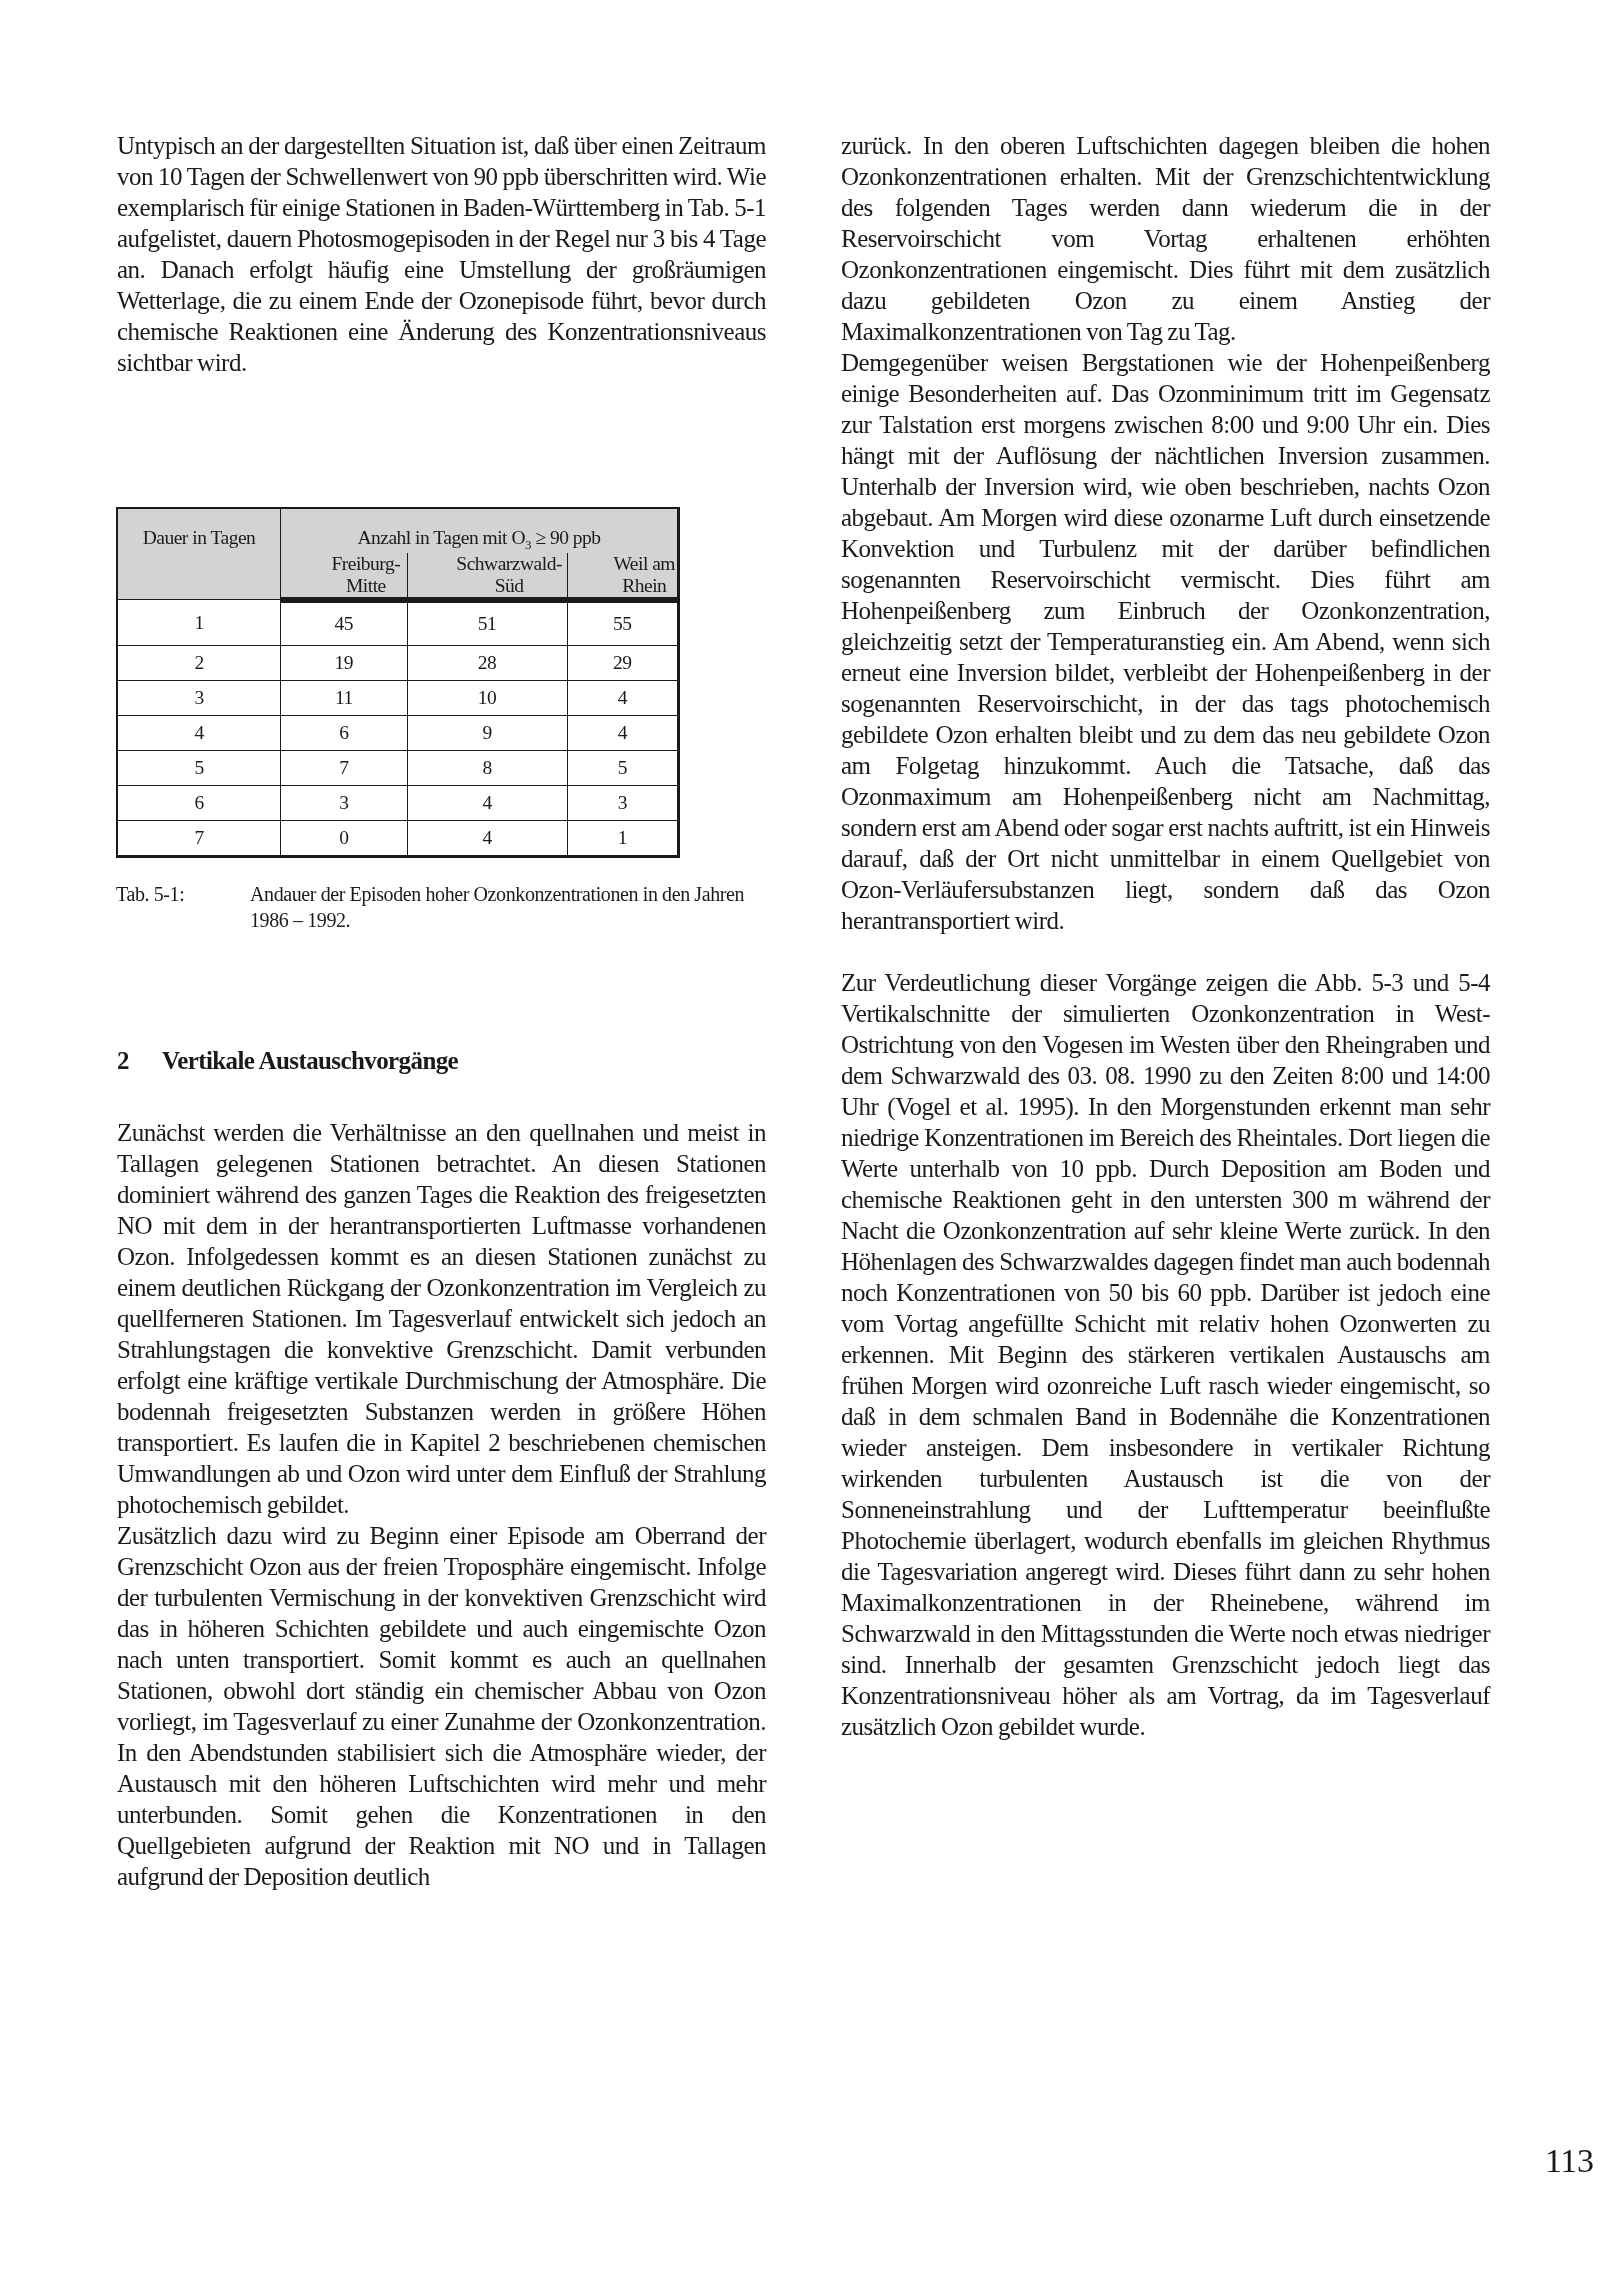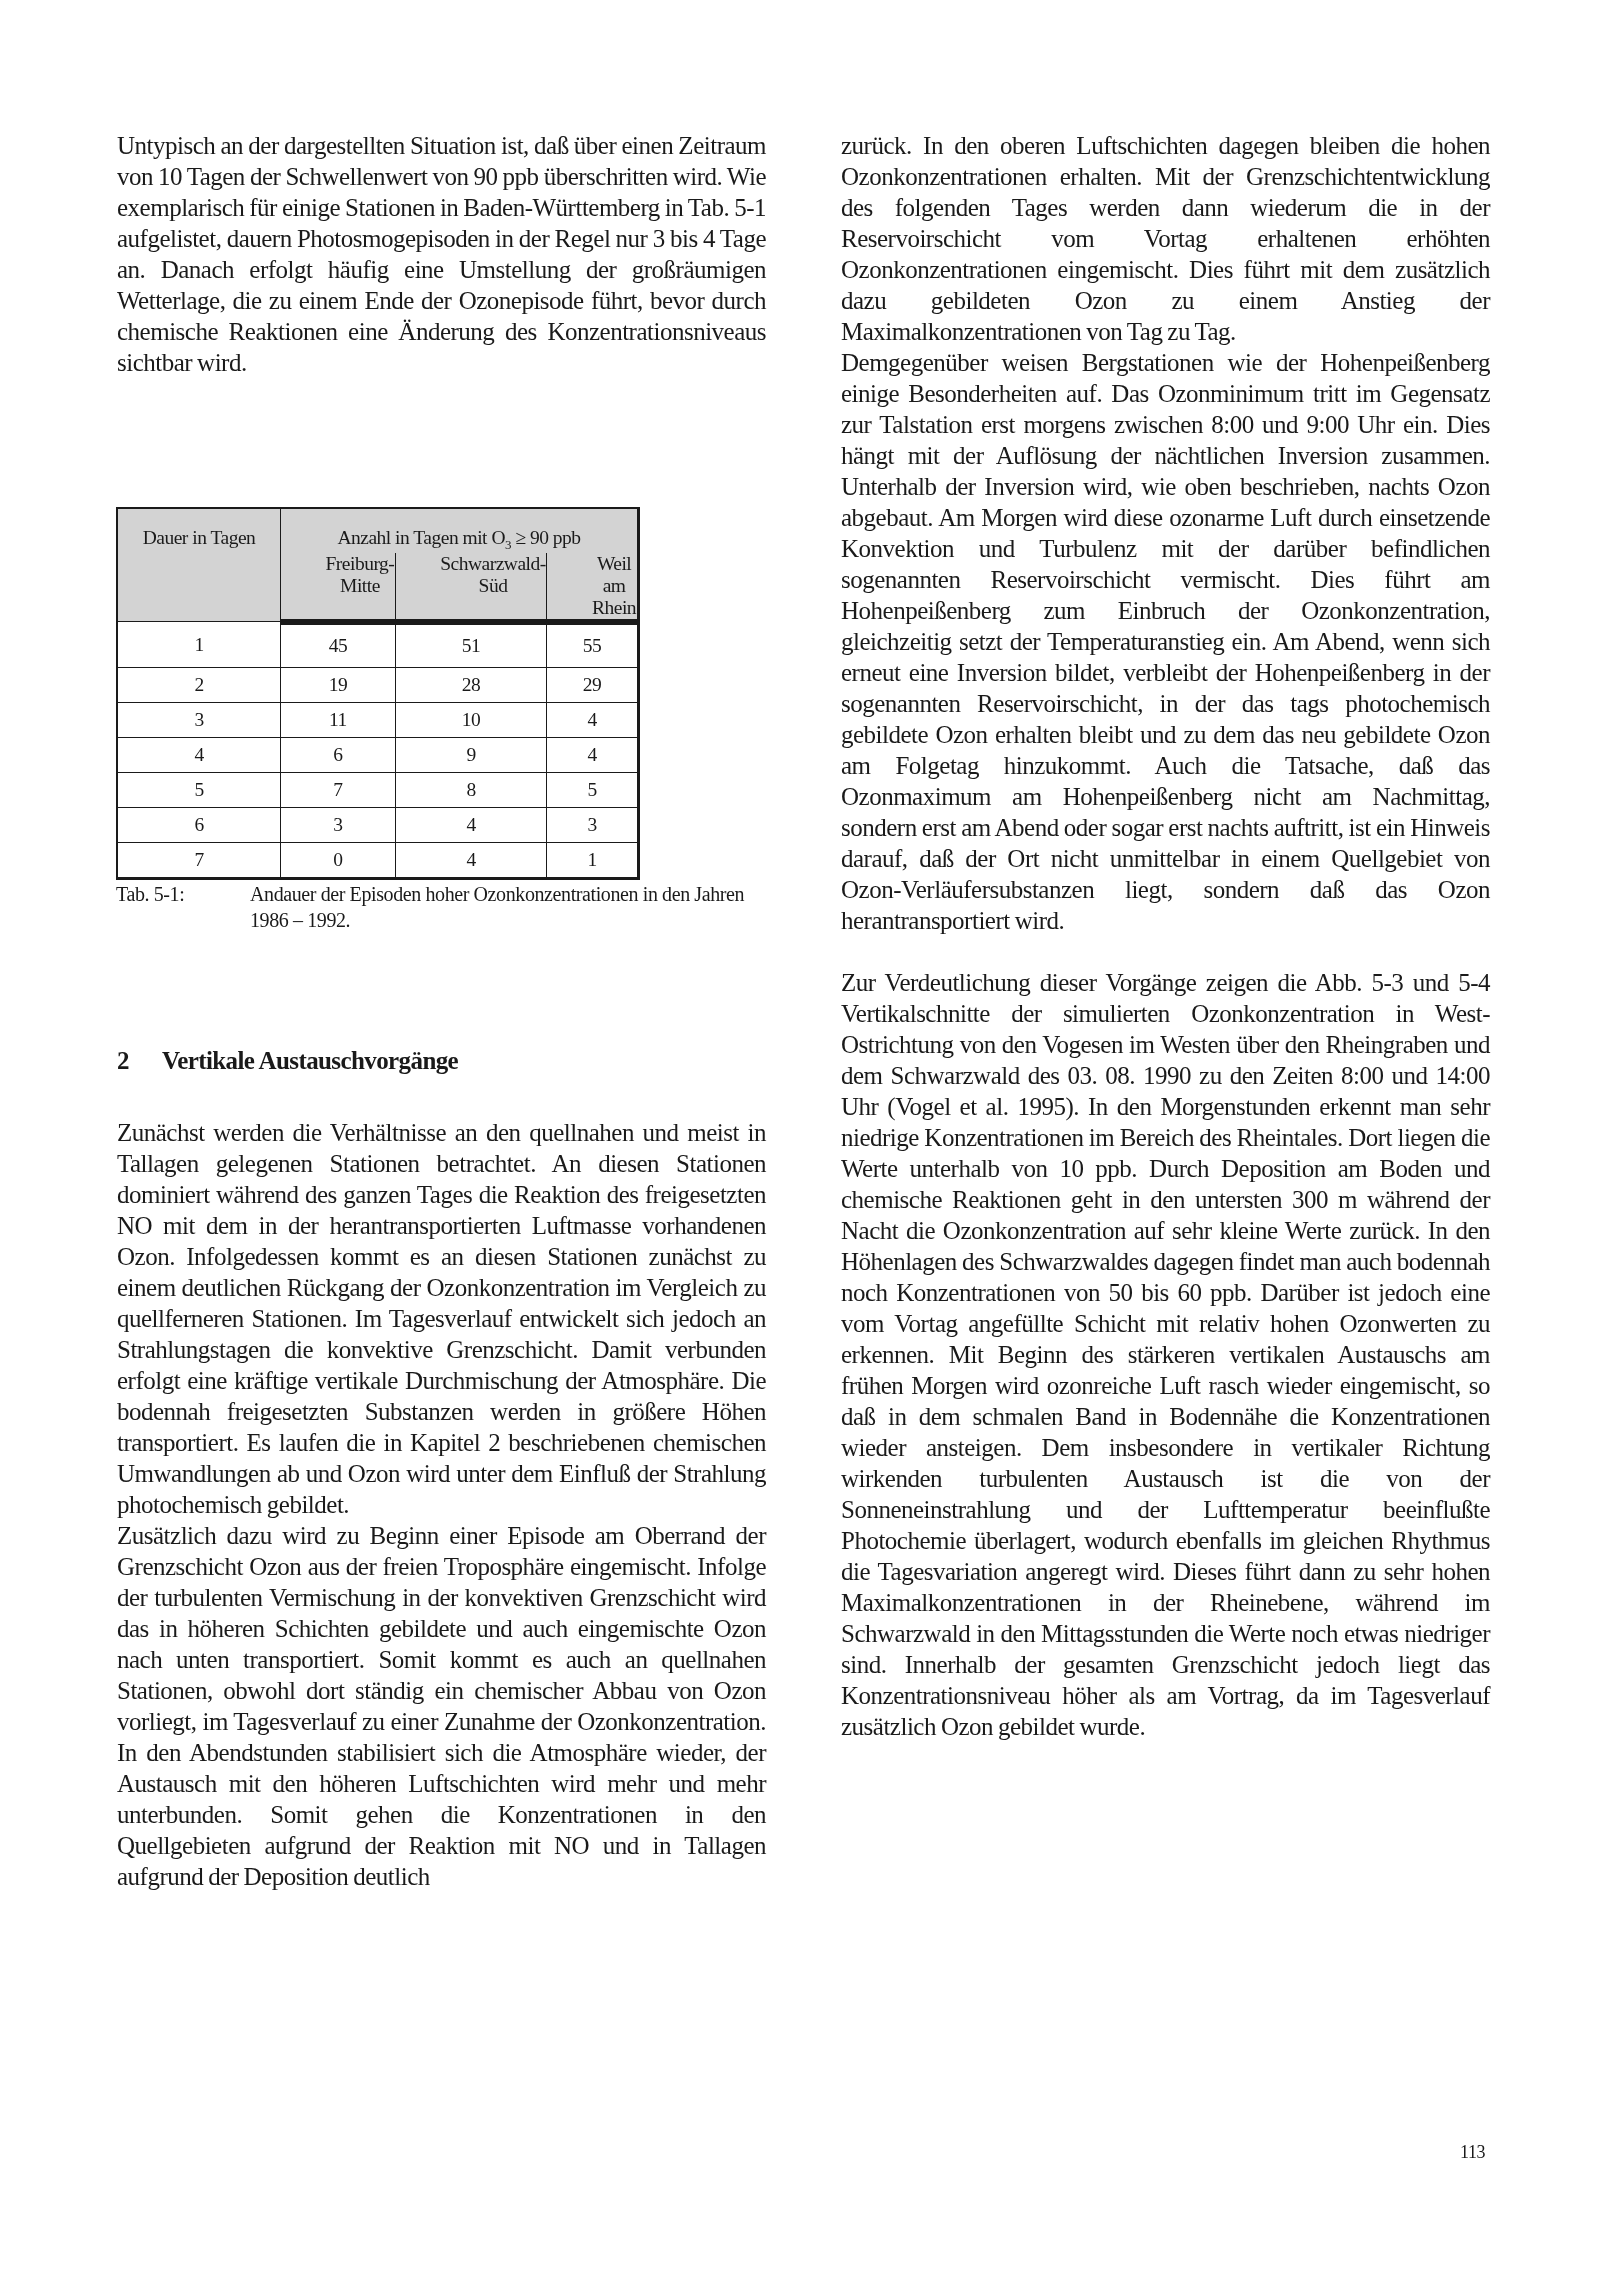--- a/index.html
+++ b/index.html
@@ -14,21 +14,21 @@
       text-align: justify; hyphens: manual;
       letter-spacing: -0.5px; word-spacing: -0.8px;
     }
     .col-left { left: 117px; }
     .col-right { left: 841px; }
     .col p { margin: 0; }
     .para-gap { margin-top: 31px !important; }
     
     .tbl-wrap { position: absolute; left: 116px; top: 507px; width: 645px; }
     table.data {
-      border-collapse: collapse; width: 524px;
+      border-collapse: collapse; width: 564px;
       font-size: 19.5px; letter-spacing: -0.5px;
       border: 3.2px solid #1a1a1a; border-left-width: 2.4px; border-top-width: 2.4px;
     }
     table.data th, table.data td { border: 1.6px solid #1a1a1a; text-align: center; font-weight: normal; padding: 0; }
     table.data thead th { background: #d3d3d3; }
     table.data thead tr.sub th { border-top: none; height: 36px; vertical-align: top; }
     table.data thead tr.top th.group { border-bottom: none; padding-top: 18px; height: 19.5px; }
     table.data thead th.dauer { vertical-align: top; padding-top: 18px; width: 162px; }
     table.data thead tr.sub th.c1 { border-left: 1.6px solid #1a1a1a; border-right: 0.8px solid #1a1a1a; }
     table.data thead tr.sub th.c2 { border-right: 0.8px solid #1a1a1a; border-left: 0.8px solid #1a1a1a; }
@@ -43,21 +43,21 @@
       gap: 20px;
     }
     .caption .lab { width: 114px; flex: none; }
     .caption .txt { flex: 1; }
     .heading {
       position: absolute; left: 117px; top: 1047px;
       font-size: 25px; font-weight: bold; letter-spacing: -0.6px;
     }
     .heading .num { display: inline-block; width: 45px; }
     .col-left-body { top: 1117px; }
-    .pagenum { position: absolute; left: 1460px; top: 2142px; font-size: 18px; letter-spacing: -0.4px; }
+    .pagenum { position: absolute; left: 1545px; top: 2142px; font-size: 34px; letter-spacing: -0.4px; }
     sub { font-size: 13px; }
   </style>
 </head>
 <body>
 
 <div class="col col-left">
   <p>Untypisch an der dargestellten Situation ist, daß über einen Zeitraum von 10 Tagen der Schwellenwert von 90 ppb überschritten wird. Wie exemplarisch für einige Stationen in Baden-Württemberg in Tab. 5-1 aufgelistet, dauern Photosmogepisoden in der Regel nur 3 bis 4 Tage an. Danach erfolgt häufig eine Umstellung der großräumigen Wetterlage, die zu einem Ende der Ozonepisode führt, bevor durch chemische Reaktionen eine Änderung des Konzentrationsniveaus sichtbar wird.</p>
 </div>
 
 <div class="tbl-wrap">

